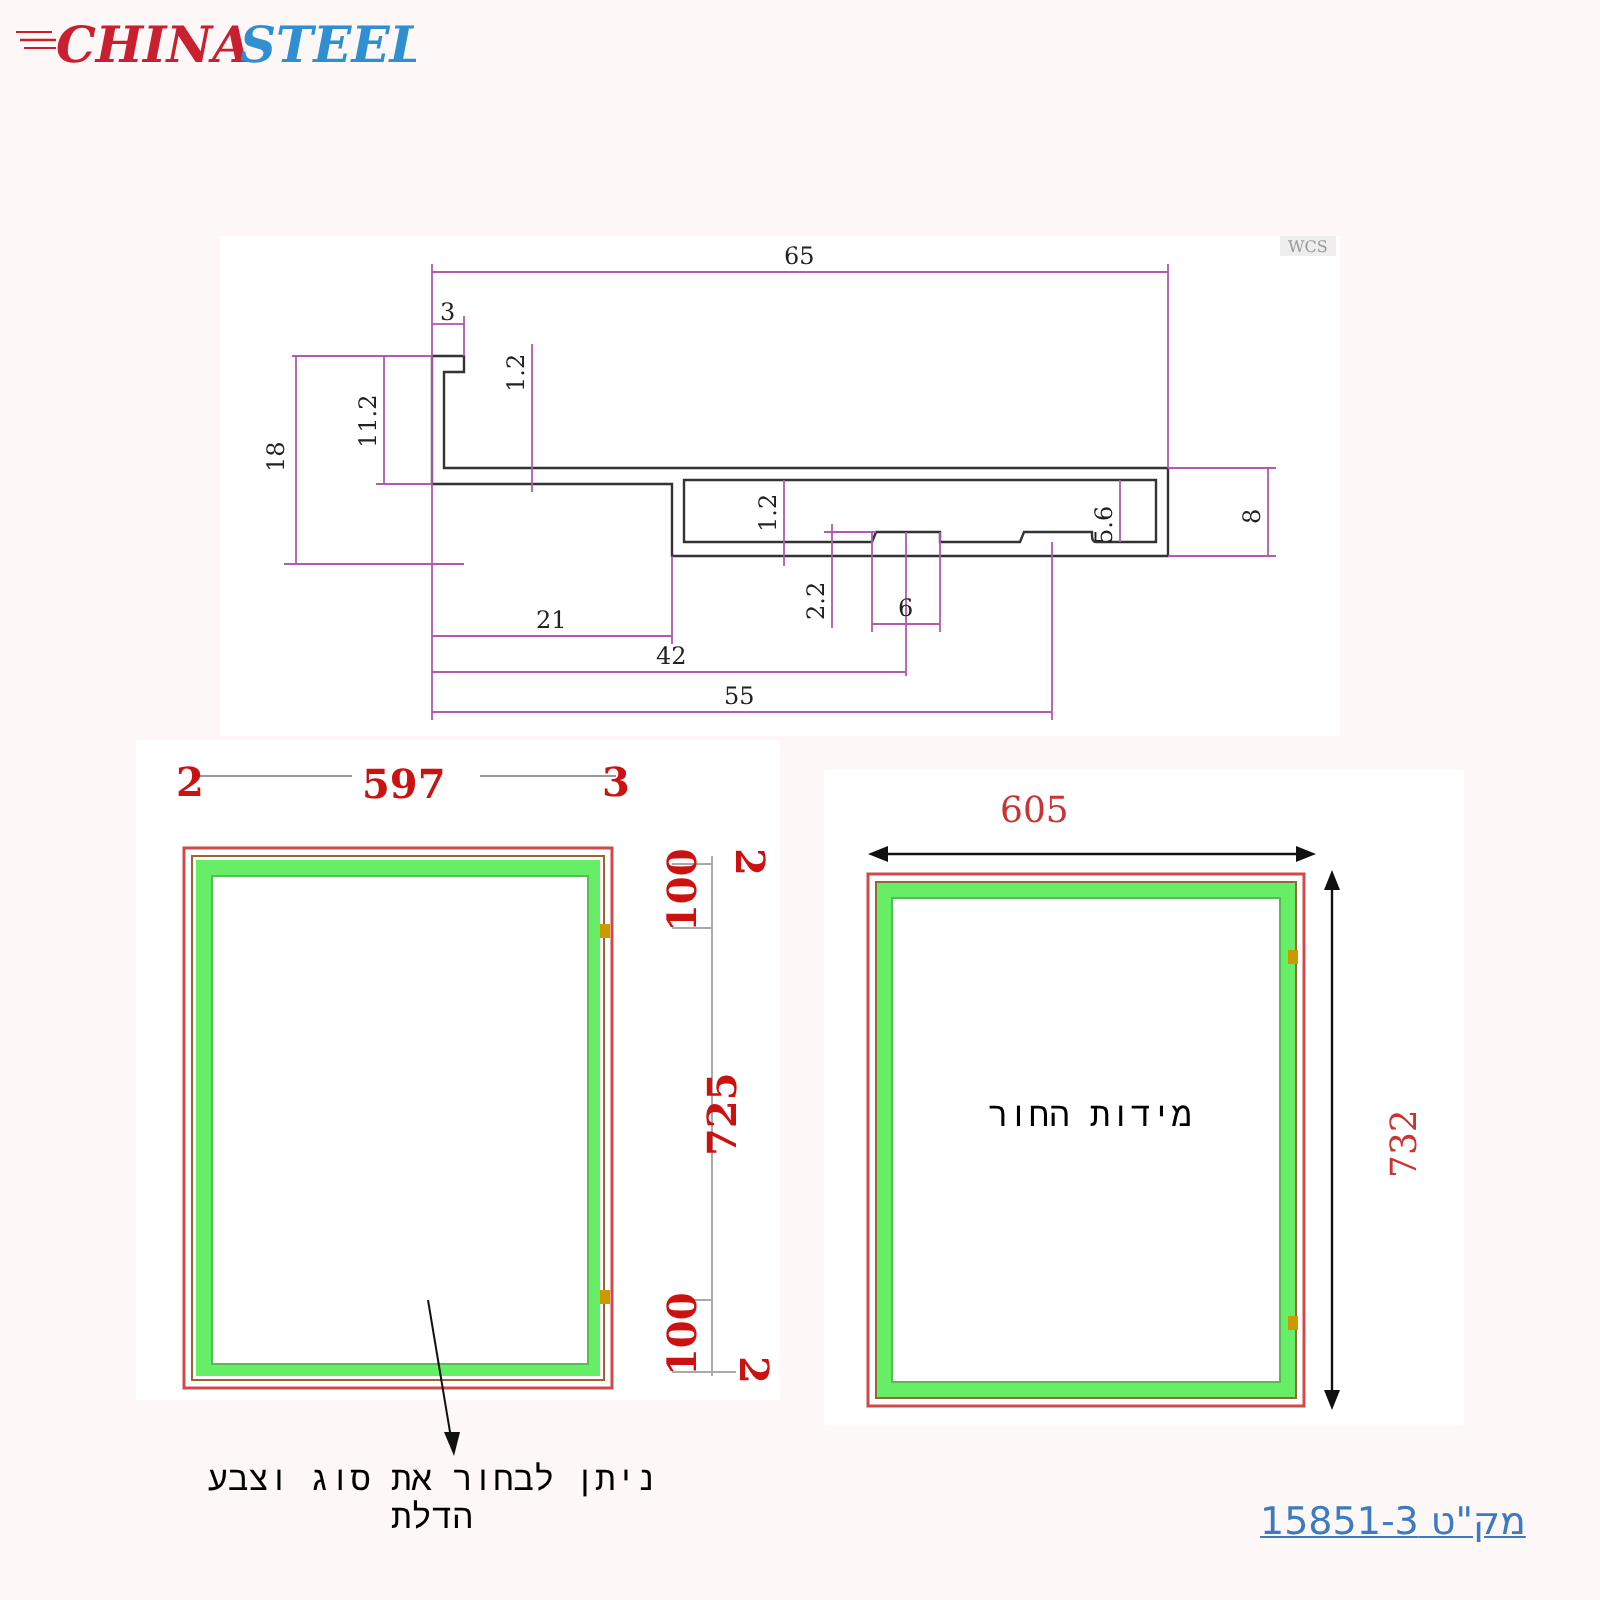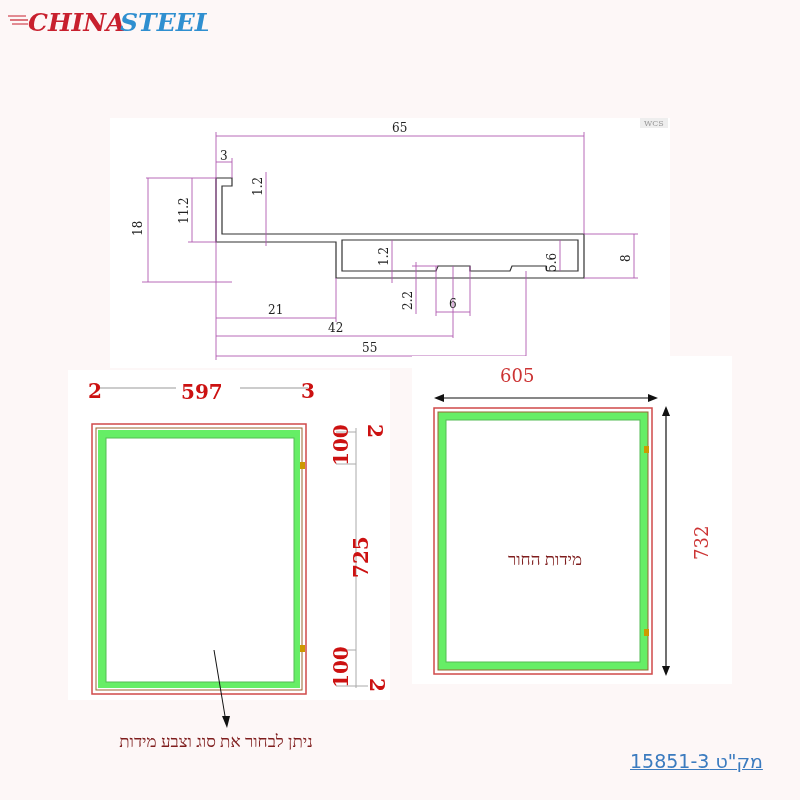--- a/index.html
+++ b/index.html
@@ -1,23 +1,23 @@
 <!DOCTYPE html>
 <html><head>
 <meta charset="utf-8">
 <style>
   html, body { margin:0; padding:0; }
   body { width:800px; height:800px; background:#fdf7f7; position:relative; overflow:hidden; font-family:"DejaVu Sans", sans-serif; }
   .logo { position:absolute; left:8px; top:2px; width:200px; height:36px; }
   .panel { position:absolute; background:#ffffff; }
   #profile-panel { left:110px; top:118px; width:560px; height:250px; }
   #left-panel { left:68px; top:370px; width:322px; height:330px; }
-  #right-panel { left:412px; top:356px; width:320px; height:328px; }
+  #right-panel { left:412px; top:385px; width:320px; height:328px; }
   svg text { font-family:"DejaVu Serif", serif; }
-  .caption { position:absolute; direction:rtl; font-family:Liberation Serif, serif; color:#7f1d1d; }
+  .caption { position:absolute; direction:rtl; font-family:Liberation Mono, monospace; color:#000000; }
   #left-caption { left:96px; top:732px; width:240px; text-align:center; font-size:17px; }
   #right-label { left:470px; top:550px; width:150px; text-align:center; font-size:17px; }
   #sku-link { position:absolute; left:630px; top:750px; font-size:19px; color:#3b7bbf; text-decoration:underline; direction:rtl; font-family:"DejaVu Sans", sans-serif; cursor:pointer; }
 </style>
 </head>
 <body>
 
 <div class="logo">
   <svg width="200" height="36" viewBox="0 0 200 36">
     <line x1="0" y1="14" x2="18" y2="14" stroke="#c8202e" stroke-width="1"></line>
@@ -116,21 +116,21 @@
       <text x="0" y="0" transform="translate(370,678) rotate(90)">2</text>
     </g>
   </svg>
 </div>
 
 <svg style="position:absolute;left:0;top:0;pointer-events:none" width="800" height="800">
   <line x1="214" y1="650" x2="226" y2="722" stroke="#111" stroke-width="1"></line>
   <polygon points="222,716 230,716 227,728" fill="#111"></polygon>
 </svg>
 
-<div class="caption" id="left-caption">ניתן לבחור  את סוג וצבע מידות</div>
+<div class="caption" id="left-caption">ניתן לבחור  את סוג וצבע הדלת</div>
 
 <div class="panel" id="right-panel">
   <svg width="320" height="328" viewBox="412 372 320 328">
     <text x="500" y="398" font-family="DejaVu Sans, sans-serif" font-size="18" fill="#cc3333">605</text>
     <line x1="440" y1="414" x2="652" y2="414" stroke="#111" stroke-width="1.2"></line>
     <polygon points="434,414 444,410 444,418" fill="#111"></polygon>
     <polygon points="658,414 648,410 648,418" fill="#111"></polygon>
 
     <rect x="434" y="424" width="218" height="266" fill="none" stroke="#d04a4a" stroke-width="1.5"></rect>
     <rect x="438" y="428" width="210" height="258" fill="#66ee66" stroke="#996633" stroke-width="1"></rect>

